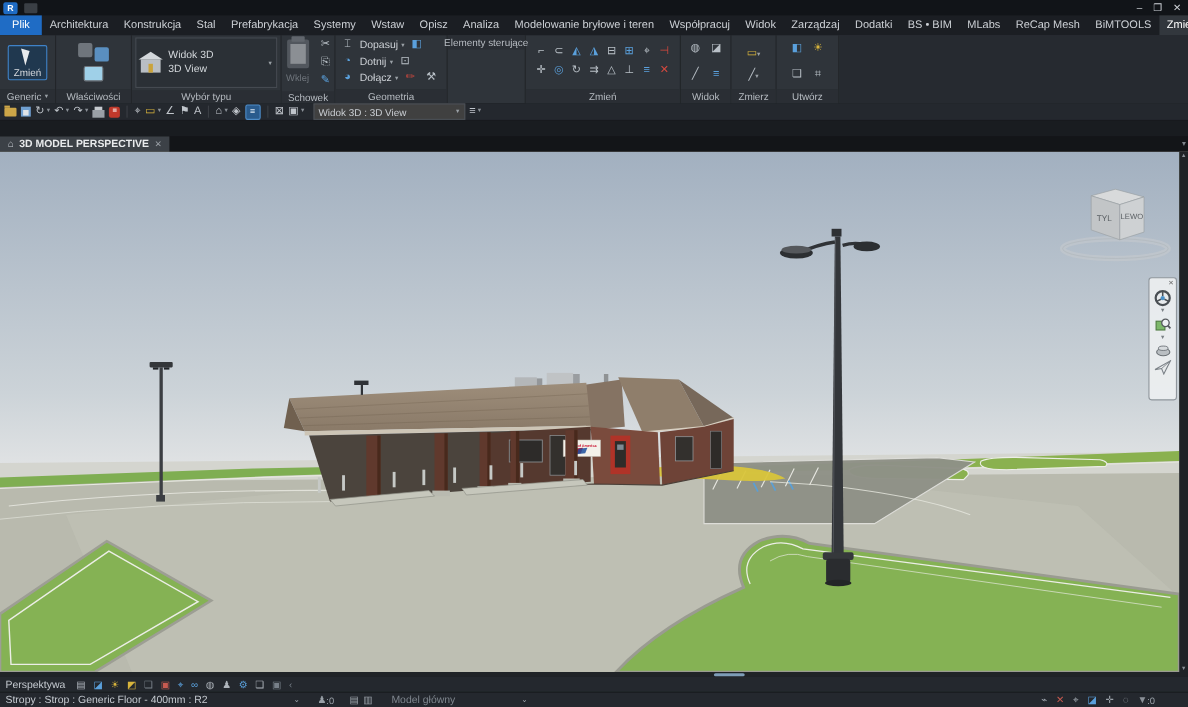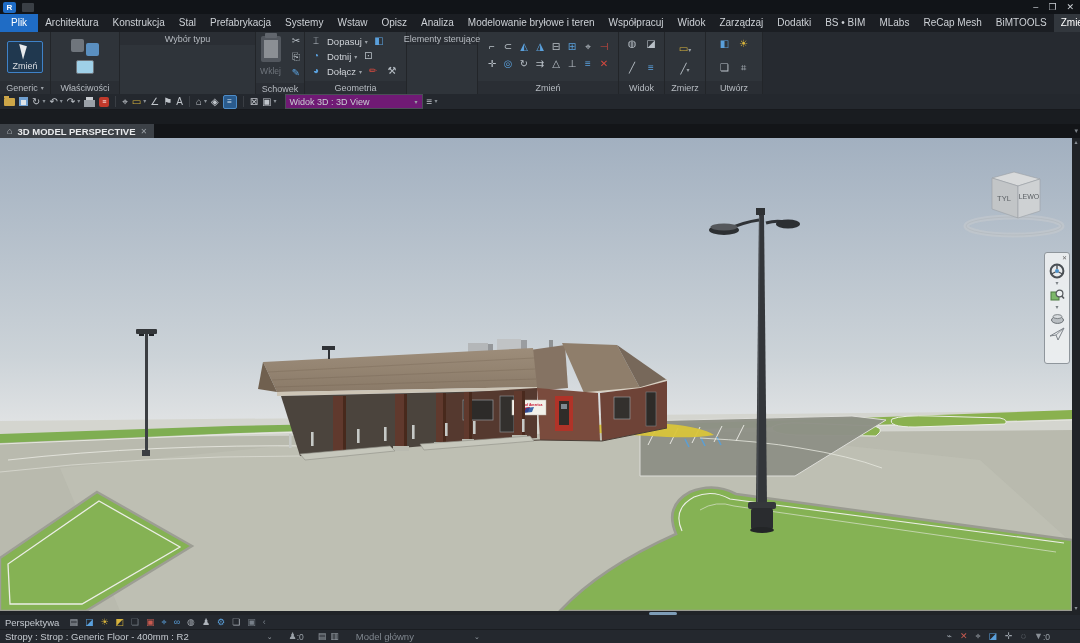--- a/index.html
+++ b/index.html
@@ -49,21 +49,21 @@
   .q.caret{font-size:6px;color:#8a9097;margin-left:-2px;}
   .qsep{width:1px;height:11px;background:#3a3e44;margin:0 2px;}
   .qfolder{width:11px;height:8px;background:#cda648;border-radius:1px;position:relative;}
   .qfolder::before{content:'';position:absolute;top:-2px;left:0;width:5px;height:2px;background:#cda648;}
   .qsave{width:9px;height:9px;background:#6f9fd0;position:relative;}
   .qsave::after{content:'';position:absolute;left:2px;top:3px;width:5px;height:5px;background:#dfe3e7;}
   .qprint{width:11px;height:7px;background:#9aa0a7;position:relative;margin-top:3px;}
   .qprint::before{content:'';position:absolute;left:2px;top:-3px;width:7px;height:3px;background:#c6cacf;}
   .qred{width:10px;height:10px;background:#c0392b;border-radius:2px;color:#fff;font-size:7px;text-align:center;line-height:10px;}
   .qprop{width:12px;height:12px;background:#2a5b8d;border:1px solid #4d8cc8;border-radius:2px;color:#d8e4ef;font-size:8px;text-align:center;line-height:11px;}
-  .viewcombo{width:128px;height:13px;border:1px solid #4a4f56;background:#701a75;display:flex;align-items:center;font-size:9px;color:#c9cdd2;padding:0 4px;justify-content:space-between;margin-left:4px;}
+  .viewcombo{width:128px;height:13px;border:1px solid #4a4f56;background:#404040;display:flex;align-items:center;font-size:9px;color:#c9cdd2;padding:0 4px;justify-content:space-between;margin-left:4px;}
   
   .optionsbar{left:0;top:110px;width:1080px;height:14px;background:#191c20;}
   .viewtabs{left:0;top:124px;width:1080px;height:14px;background:#131518;display:flex;align-items:stretch;}
   .vtab{background:#3c4147;display:flex;align-items:center;gap:5px;padding:0 7px;font-size:9.5px;font-weight:bold;color:#e8eaec;}
   .vtab .home{font-size:9px;color:#c9ced3;font-weight:normal;}
   .vtab .x{font-size:8px;color:#9aa0a6;font-weight:normal;}
   .vt-caret{margin-left:auto;margin-right:2px;font-size:7px;color:#7d838a;align-self:center;}
   
   .viewport{left:0;top:138px;width:1080px;height:473px;overflow:hidden;background:#b9baae;}
   .scene{position:absolute;left:0;top:0;}
@@ -146,20 +146,30 @@
           <div class="icon-sq blue" style="margin-top:4px;"></div>
       </div>
       <div class="icon-sq" style="width:16px;height:12px;background:#9fd0e8;border:1px solid #6f757c;"></div>
     </div>
     <div class="plabel">
       <span>Właściwości</span>
     </div>
   </div>
 
   <div class="panel" style="width:135px">
+    <div class="pbody">
+      <div class="typesel">
+        <div class="house"></div>
+        <div class="lines">
+          <div>Widok 3D</div>
+          <div>3D View</div>
+        </div>
+        <span class="caret6" style="margin-left:auto">▾</span>
+      </div>
+    </div>
     <div class="plabel">
       <span>Wybór typu</span>
     </div>
   </div>
 
   <div class="panel" style="width:48px">
     <div class="pbody">
       <div class="bigbtn">
         <div class="clip-big"></div>
         <span class="mini dim" style="width:auto;font-size:8.5px">Wklej</span>

